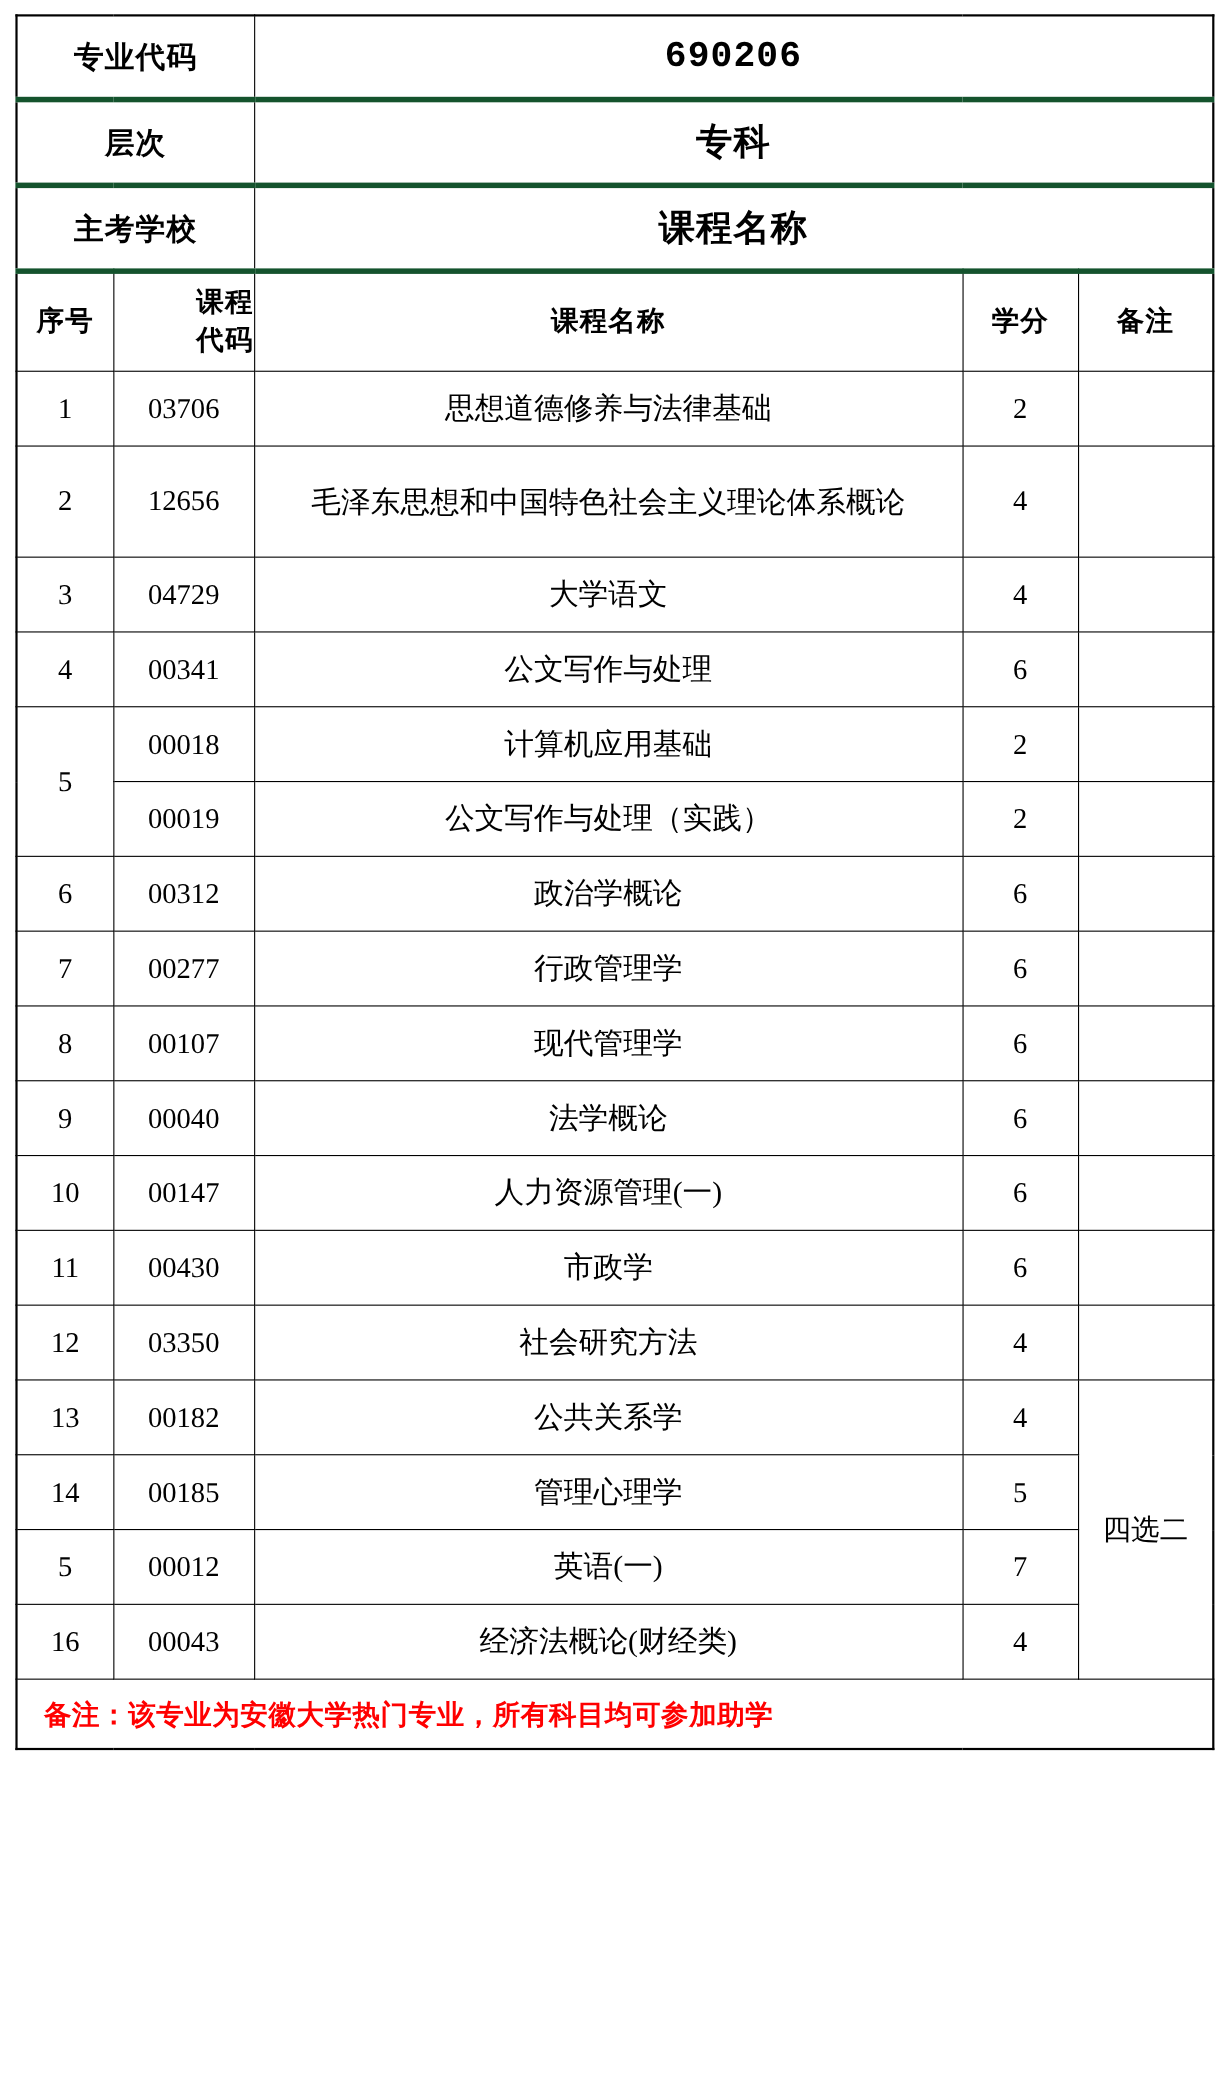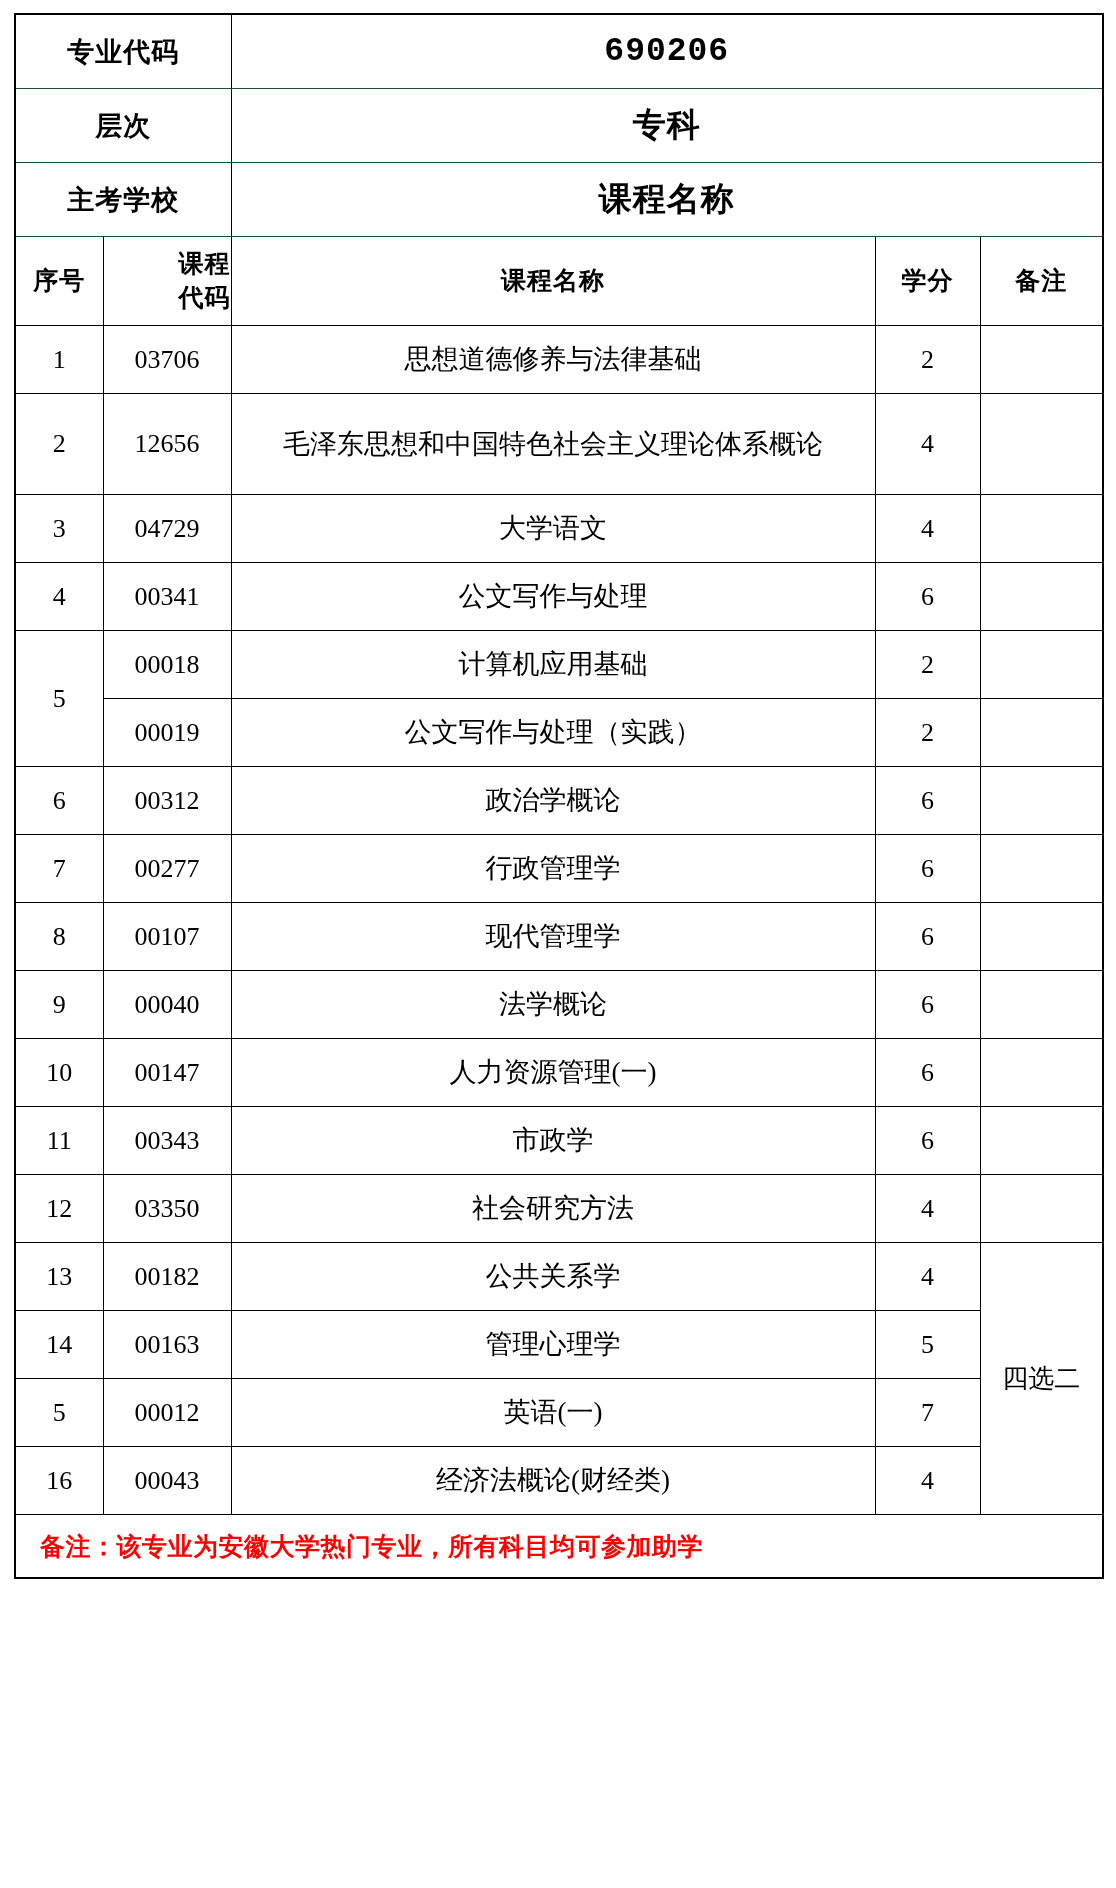--- a/index.html
+++ b/index.html
@@ -43,21 +43,21 @@
 
   
   .info-label, .info-value {
     font-family: "Liberation Sans", sans-serif;
     font-weight: bold;
     font-size: 27px;
     height: 73px;
     letter-spacing: 1px;
   }
   .info-value { font-size: 33px; font-family: Liberation Mono, monospace; }
-  tr.info-row td { border-bottom: 1px solid #14532d; }
+  tr.info-row td { border-bottom: 5px solid #14532d; }
 
   
   .hdr {
     font-family: "Liberation Sans", sans-serif;
     font-weight: bold;
     font-size: 25px;
     height: 88px;
     line-height: 1.25;
     letter-spacing: 1px;
   }
@@ -211,21 +211,21 @@
       <tr class="data-row">
         <td class="seq">10</td>
         <td class="code">00147</td>
         <td class="cname">人力资源管理(一)</td>
         <td class="credit">6</td>
         <td class="blank"></td>
       </tr>
 
       <tr class="data-row">
         <td class="seq">11</td>
-        <td class="code">00343</td>
+        <td class="code">00430</td>
         <td class="cname">市政学</td>
         <td class="credit">6</td>
         <td class="blank"></td>
       </tr>
 
       <tr class="data-row">
         <td class="seq">12</td>
         <td class="code">03350</td>
         <td class="cname">社会研究方法</td>
         <td class="credit">4</td>
@@ -235,21 +235,21 @@
       <tr class="data-row">
         <td class="seq">13</td>
         <td class="code">00182</td>
         <td class="cname">公共关系学</td>
         <td class="credit">4</td>
         <td class="remark-merge" rowspan="4">四选二</td>
       </tr>
 
       <tr class="data-row">
         <td class="seq">14</td>
-        <td class="code">00163</td>
+        <td class="code">00185</td>
         <td class="cname">管理心理学</td>
         <td class="credit">5</td>
       </tr>
 
       <tr class="data-row">
         <td class="seq">5</td>
         <td class="code">00012</td>
         <td class="cname">英语(一)</td>
         <td class="credit">7</td>
       </tr>

